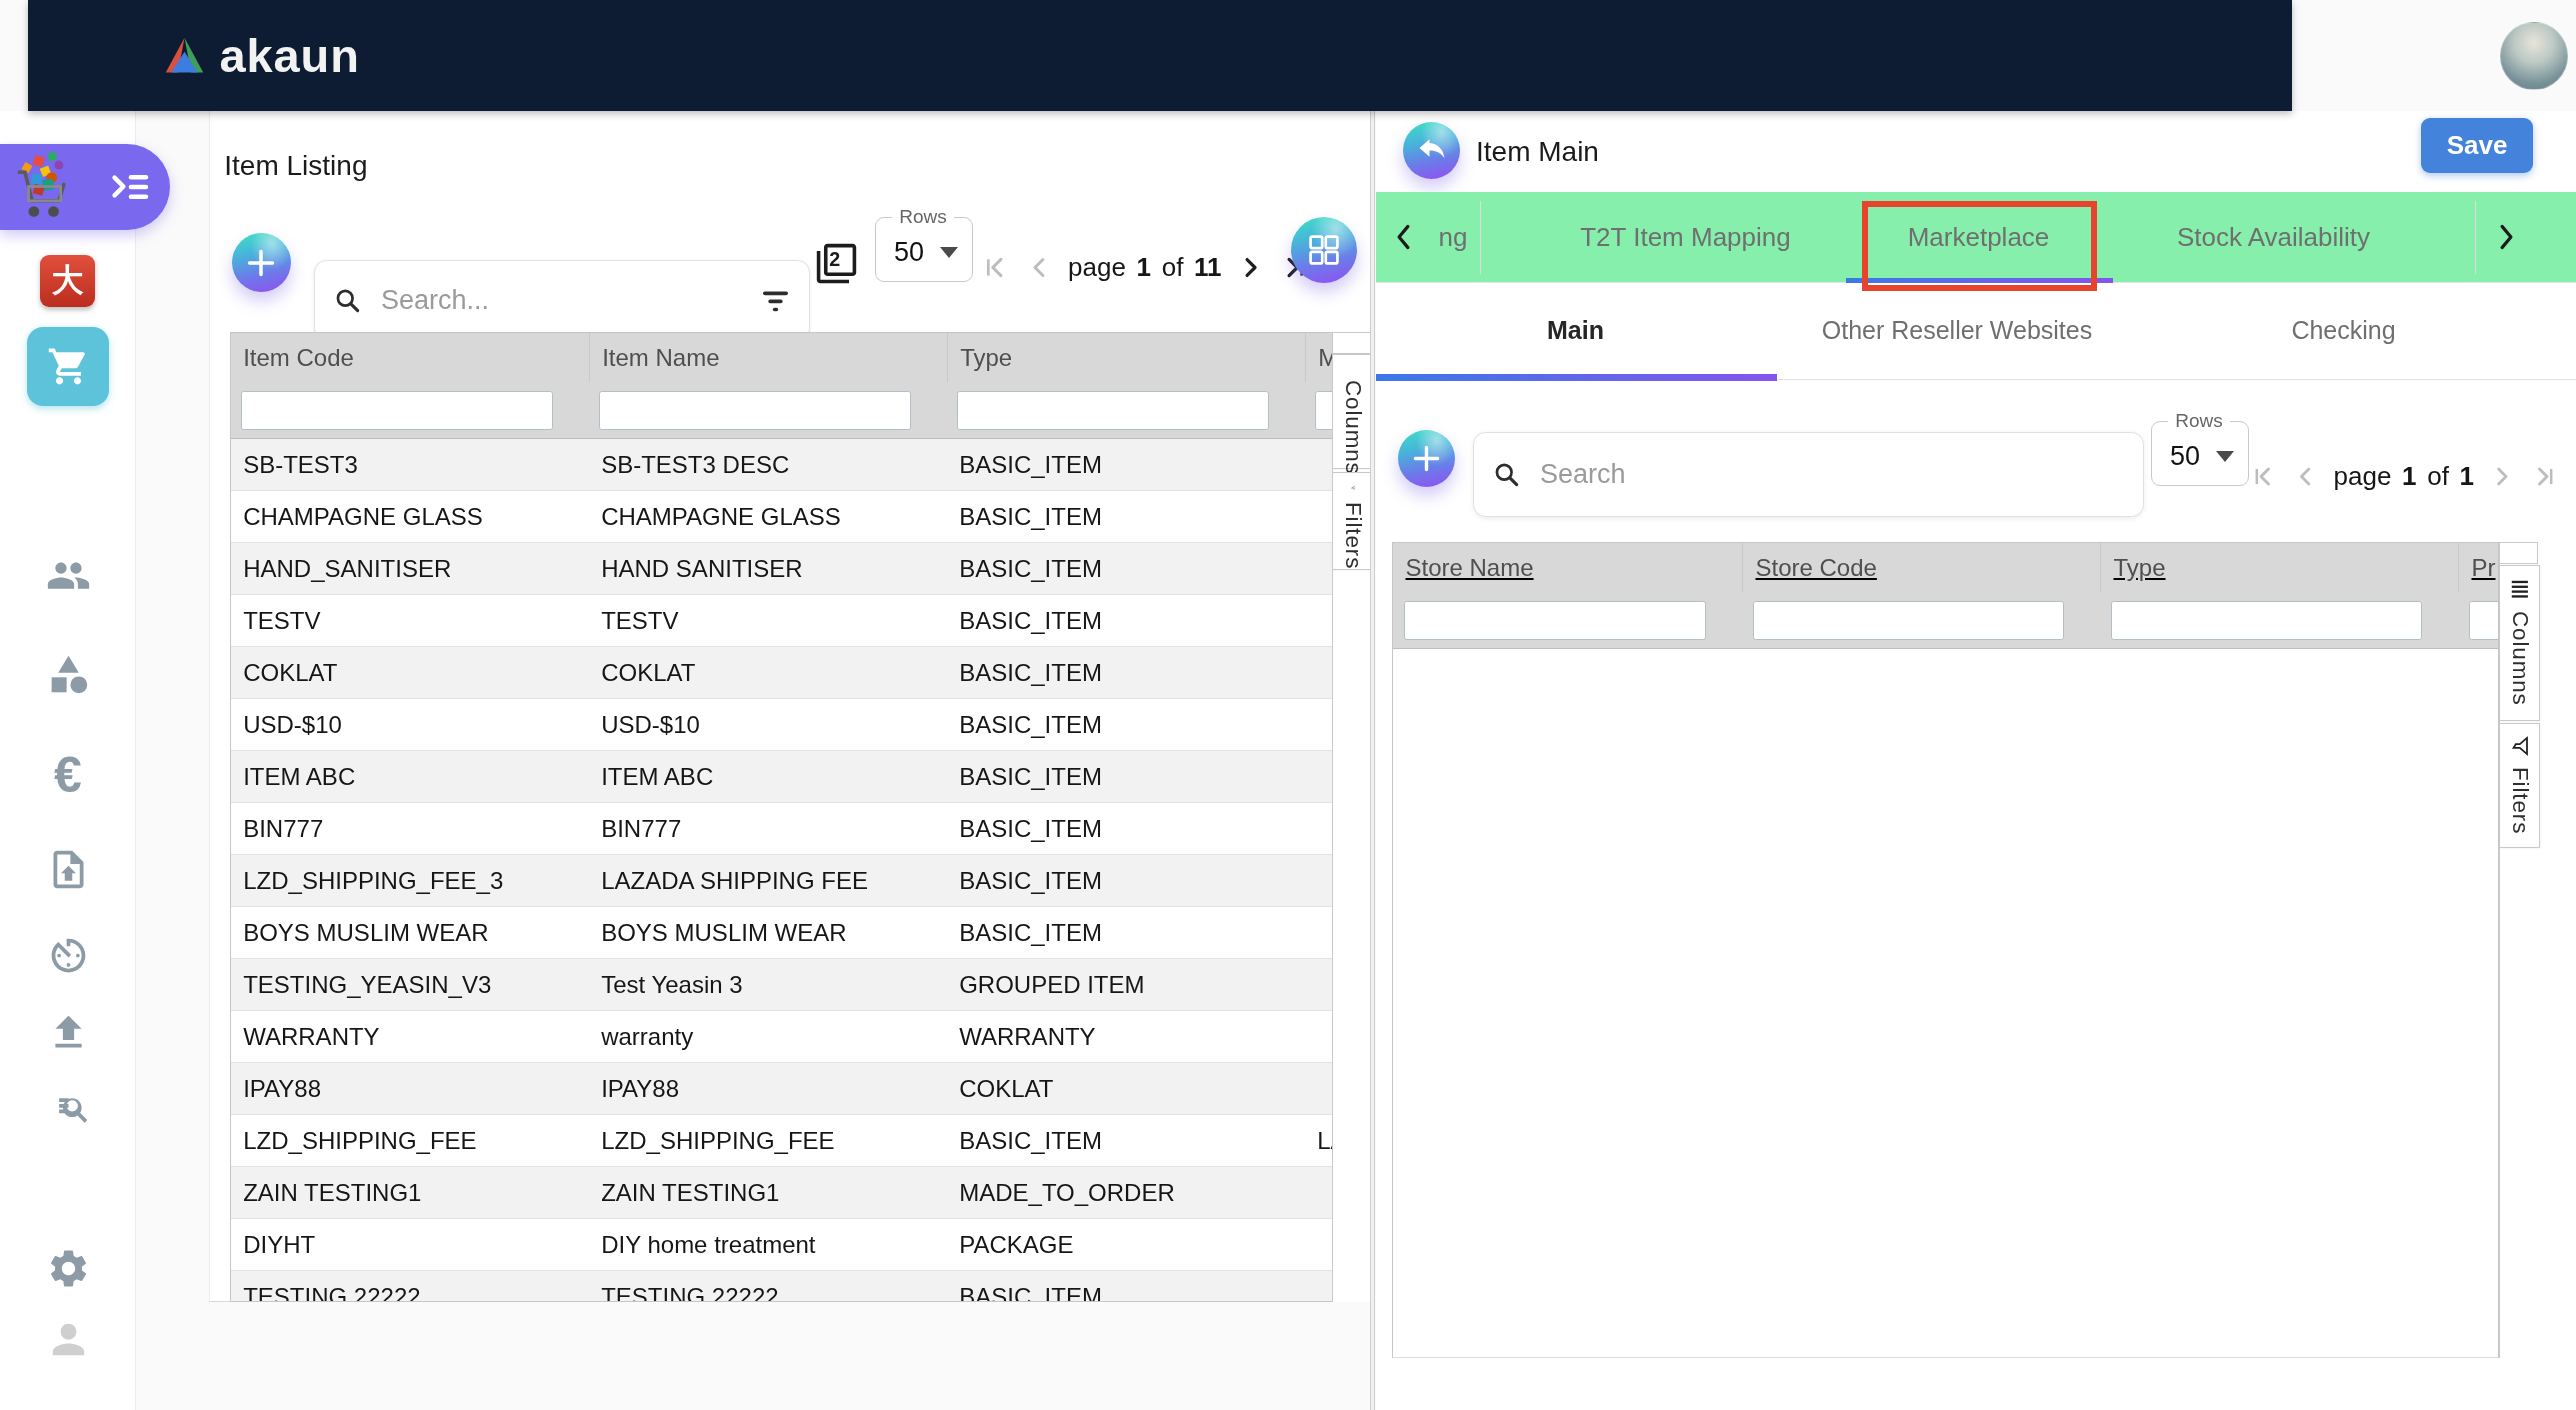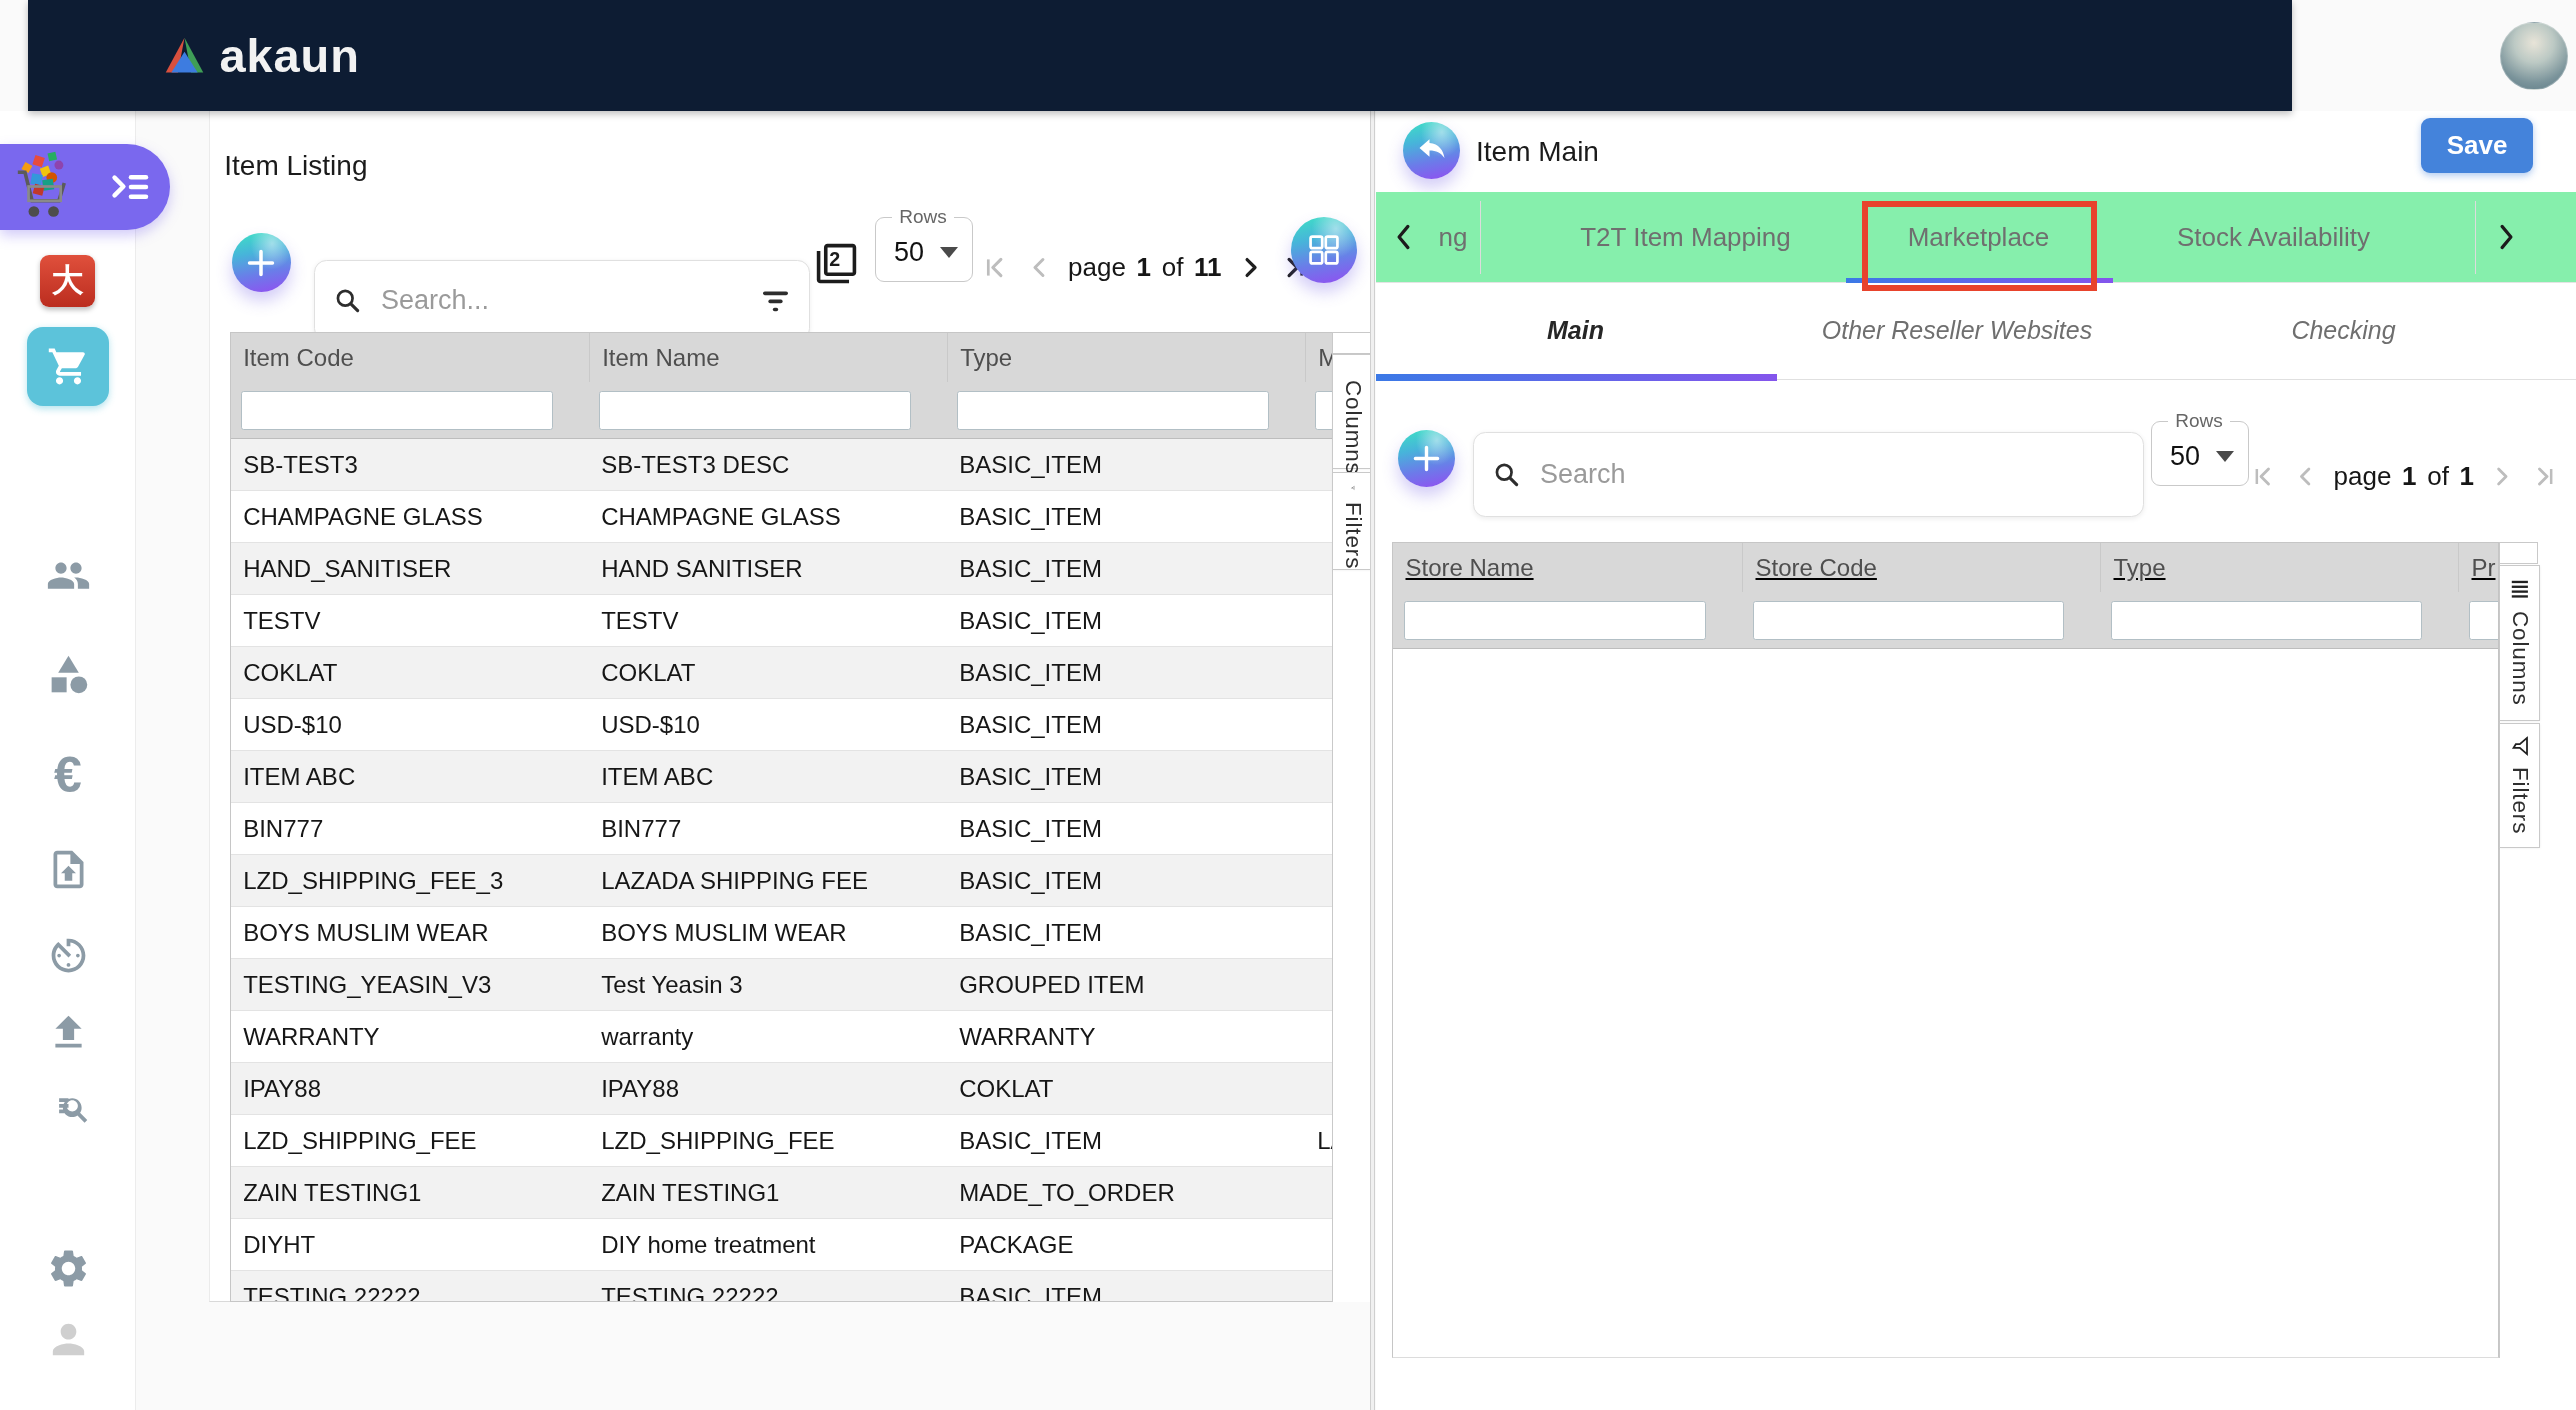--- a/index.html
+++ b/index.html
@@ -99,21 +99,21 @@
   .tabbar { position:absolute; left:0; top:81px; width:1412px; height:91px; border-bottom:1.8px solid #e4e4e4; background:#86efac; }
   .tab-label { position:absolute; top:0; height:90px; display:flex; align-items:center; justify-content:center;
                font-size:26px; color:#6f6f6f; font-weight:500; cursor:pointer; }
   .tab-sep { position:absolute; top:9px; height:73px; width:0.9px; background:#dcdcdc; }
   .tab-chevron { position:absolute; top:29px; cursor:pointer; }
   .mk-underline { position:absolute; left:470px; bottom:-1.8px; width:267px; height:6.3px;
                   background:linear-gradient(90deg,#3b79e6,#8455ec); }
   .red-annotation { position:absolute; left:486px; top:90px; width:235px; height:90px;
                     border:6.3px solid #e8432c; z-index:40; pointer-events:none; }
 
-  .subtabbar { position:absolute; left:0; top:172px; width:1200px; height:97px; border-bottom:1.8px solid #e0e0e0; background:#fff;font-style:italic; }
+  .subtabbar { position:absolute; left:0; top:172px; width:1200px; height:97px; border-bottom:1.8px solid #e0e0e0; background:#fff; }
   .subtab { position:absolute; top:0; height:95px; display:flex; align-items:center; justify-content:center;
             font-size:25px; color:#6f6f6f; font-weight:500; cursor:pointer; }
   .subtab.active { color:#262626; font-weight:bold; }
   .main-underline { position:absolute; left:0; bottom:-1.8px; width:401px; height:7.2px;
                     background:linear-gradient(90deg,#3b79e6,#8455ec); }
 
   .save-btn { position:absolute; left:1045px; top:7.2px; width:112px; height:55px; background:#4483db; color:#fff;
               font-size:26px; font-weight:bold; border:none; border-radius:9px; cursor:pointer;
               box-shadow:0 2.7px 7.2px rgba(68,131,219,.4); font-family:inherit; }
 

